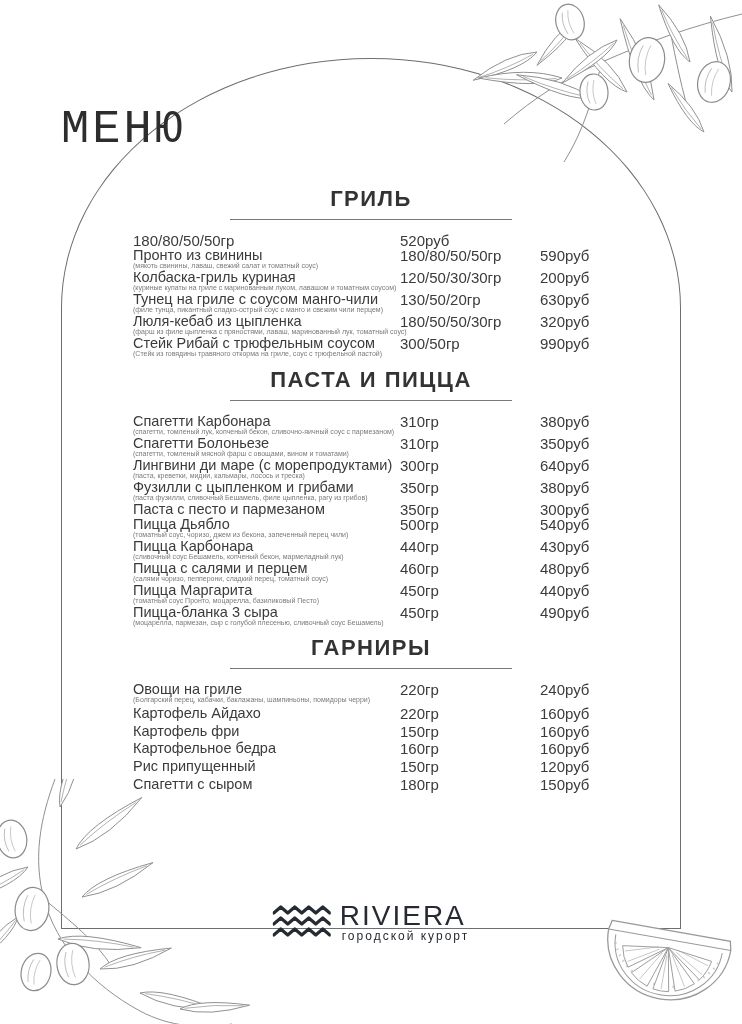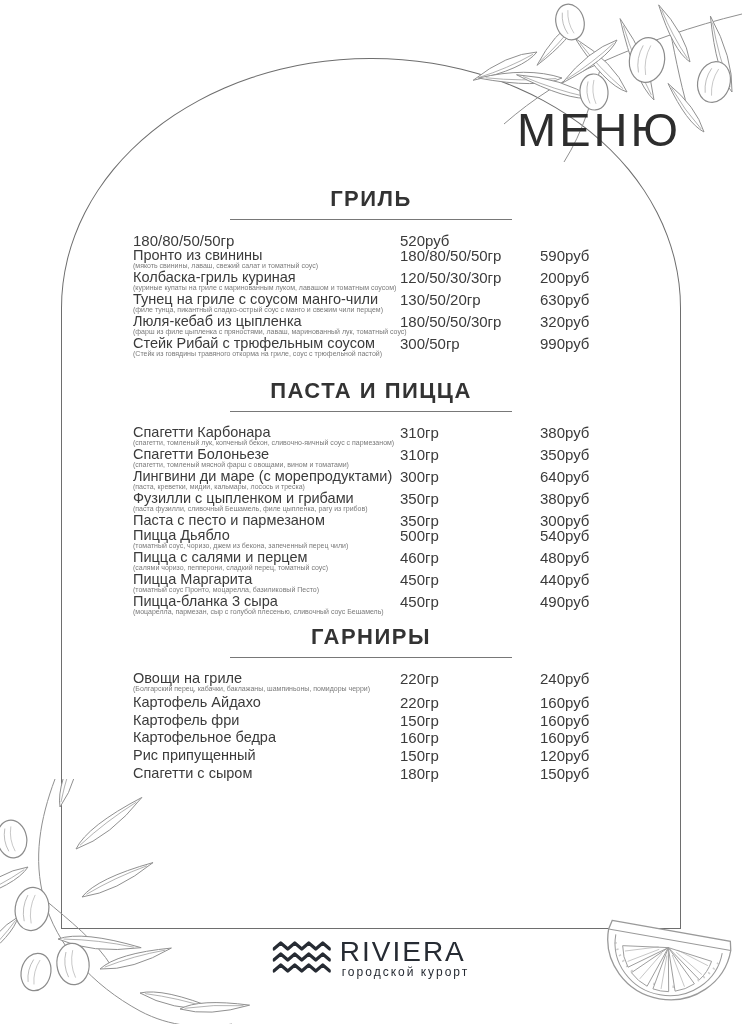--- a/index.html
+++ b/index.html
@@ -3,36 +3,36 @@
 <meta charset="utf-8">
 <style>
   html,body{margin:0;padding:0;background:#fff;}
   .page{position:relative;width:742px;height:1024px;background:#ffffff;overflow:hidden;
         font-family:"Liberation Sans", sans-serif;color:#3b3b3b;}
   
   .arch{position:absolute;left:61px;top:58px;width:618px;height:869px;
         border:1px solid #6e6e6e;border-radius:309px 309px 0 0 / 250px 250px 0 0;}
   
   .content{position:absolute;left:61px;top:58px;width:620px;}
-  .menu-title{margin:46px 0 0;text-align:right;font-size:47px;font-weight:400;
-              letter-spacing:3px;color:#2d2d2d;line-height:1.1;}
-  .menu-section{margin-top:20px;}
+  .menu-title{margin:46px 0 0;text-align:left;font-size:47px;font-weight:400;
+              letter-spacing:3px;color:#2d2d2d;line-height:1.1;font-family:Liberation Mono, monospace;}
+  .menu-section{margin-top:9px;}
   .menu-section:nth-child(1){margin-top:30px;}
   .menu-section:nth-child(3){margin-top:8px;}
   .section-title{margin:0;text-align:center;font-size:22px;font-weight:700;
                  letter-spacing:1.5px;color:#333;line-height:26px;}
   .section-rule{width:282px;height:0;border-top:1px solid #787878;margin:7px auto 0;}
   .items{margin:13px 0 0 72px;width:500px;}
   .item{display:grid;grid-template-columns:267px 140px auto;align-items:start;margin-bottom:0;}
   .items.spread .item{margin-bottom:2.6px;}
   .name{font-size:14.5px;line-height:15px;color:#3b3b3b;white-space:nowrap;}
   .desc{font-size:7px;line-height:6.5px;padding-top:0.5px;color:#7a7a7a;white-space:nowrap;}
   .weight,.price{font-size:15px;line-height:15px;color:#3b3b3b;white-space:nowrap;}
   
-  .logo{position:absolute;top:938px;left:50%;transform:translateX(-50%);
+  .logo{position:absolute;top:902px;left:50%;transform:translateX(-50%);
         display:flex;align-items:center;gap:9px;color:#262b33;}
   .brand{font-size:28px;line-height:28px;letter-spacing:2px;font-weight:400;}
   .tagline{font-size:12px;line-height:12px;letter-spacing:2px;margin-left:2px;}
   
   .art-tr{position:absolute;top:0;right:0;width:300px;height:220px;}
   .art-bl{position:absolute;left:0;top:779px;width:260px;height:245px;}
   .art-lemon{position:absolute;left:607px;top:885px;width:135px;height:125px;}
   svg{display:block;}
 </style>
 </head>
@@ -172,20 +172,28 @@
             <div class="item">
               <div class="name-cell">
                 <div class="name">Пицца Дьябло</div>
                 <div class="desc">(томатный соус, чоризо, джем из бекона, запеченный перец чили)</div>
               </div>
               <div class="weight">500гр</div>
               <div class="price">540руб</div>
             </div>
             <div class="item">
               <div class="name-cell">
+                <div class="name">Пицца Карбонара</div>
+                <div class="desc">(сливочный соус Бешамель, копченый бекон, мармеладный лук)</div>
+              </div>
+              <div class="weight">440гр</div>
+              <div class="price">430руб</div>
+            </div>
+            <div class="item">
+              <div class="name-cell">
                 <div class="name">Пицца с салями и перцем</div>
                 <div class="desc">(салями чоризо, пепперони, сладкий перец, томатный соус)</div>
               </div>
               <div class="weight">460гр</div>
               <div class="price">480руб</div>
             </div>
             <div class="item">
               <div class="name-cell">
                 <div class="name">Пицца Маргарита</div>
                 <div class="desc">(томатный соус Пронто, моцарелла, базиликовый Песто)</div>

